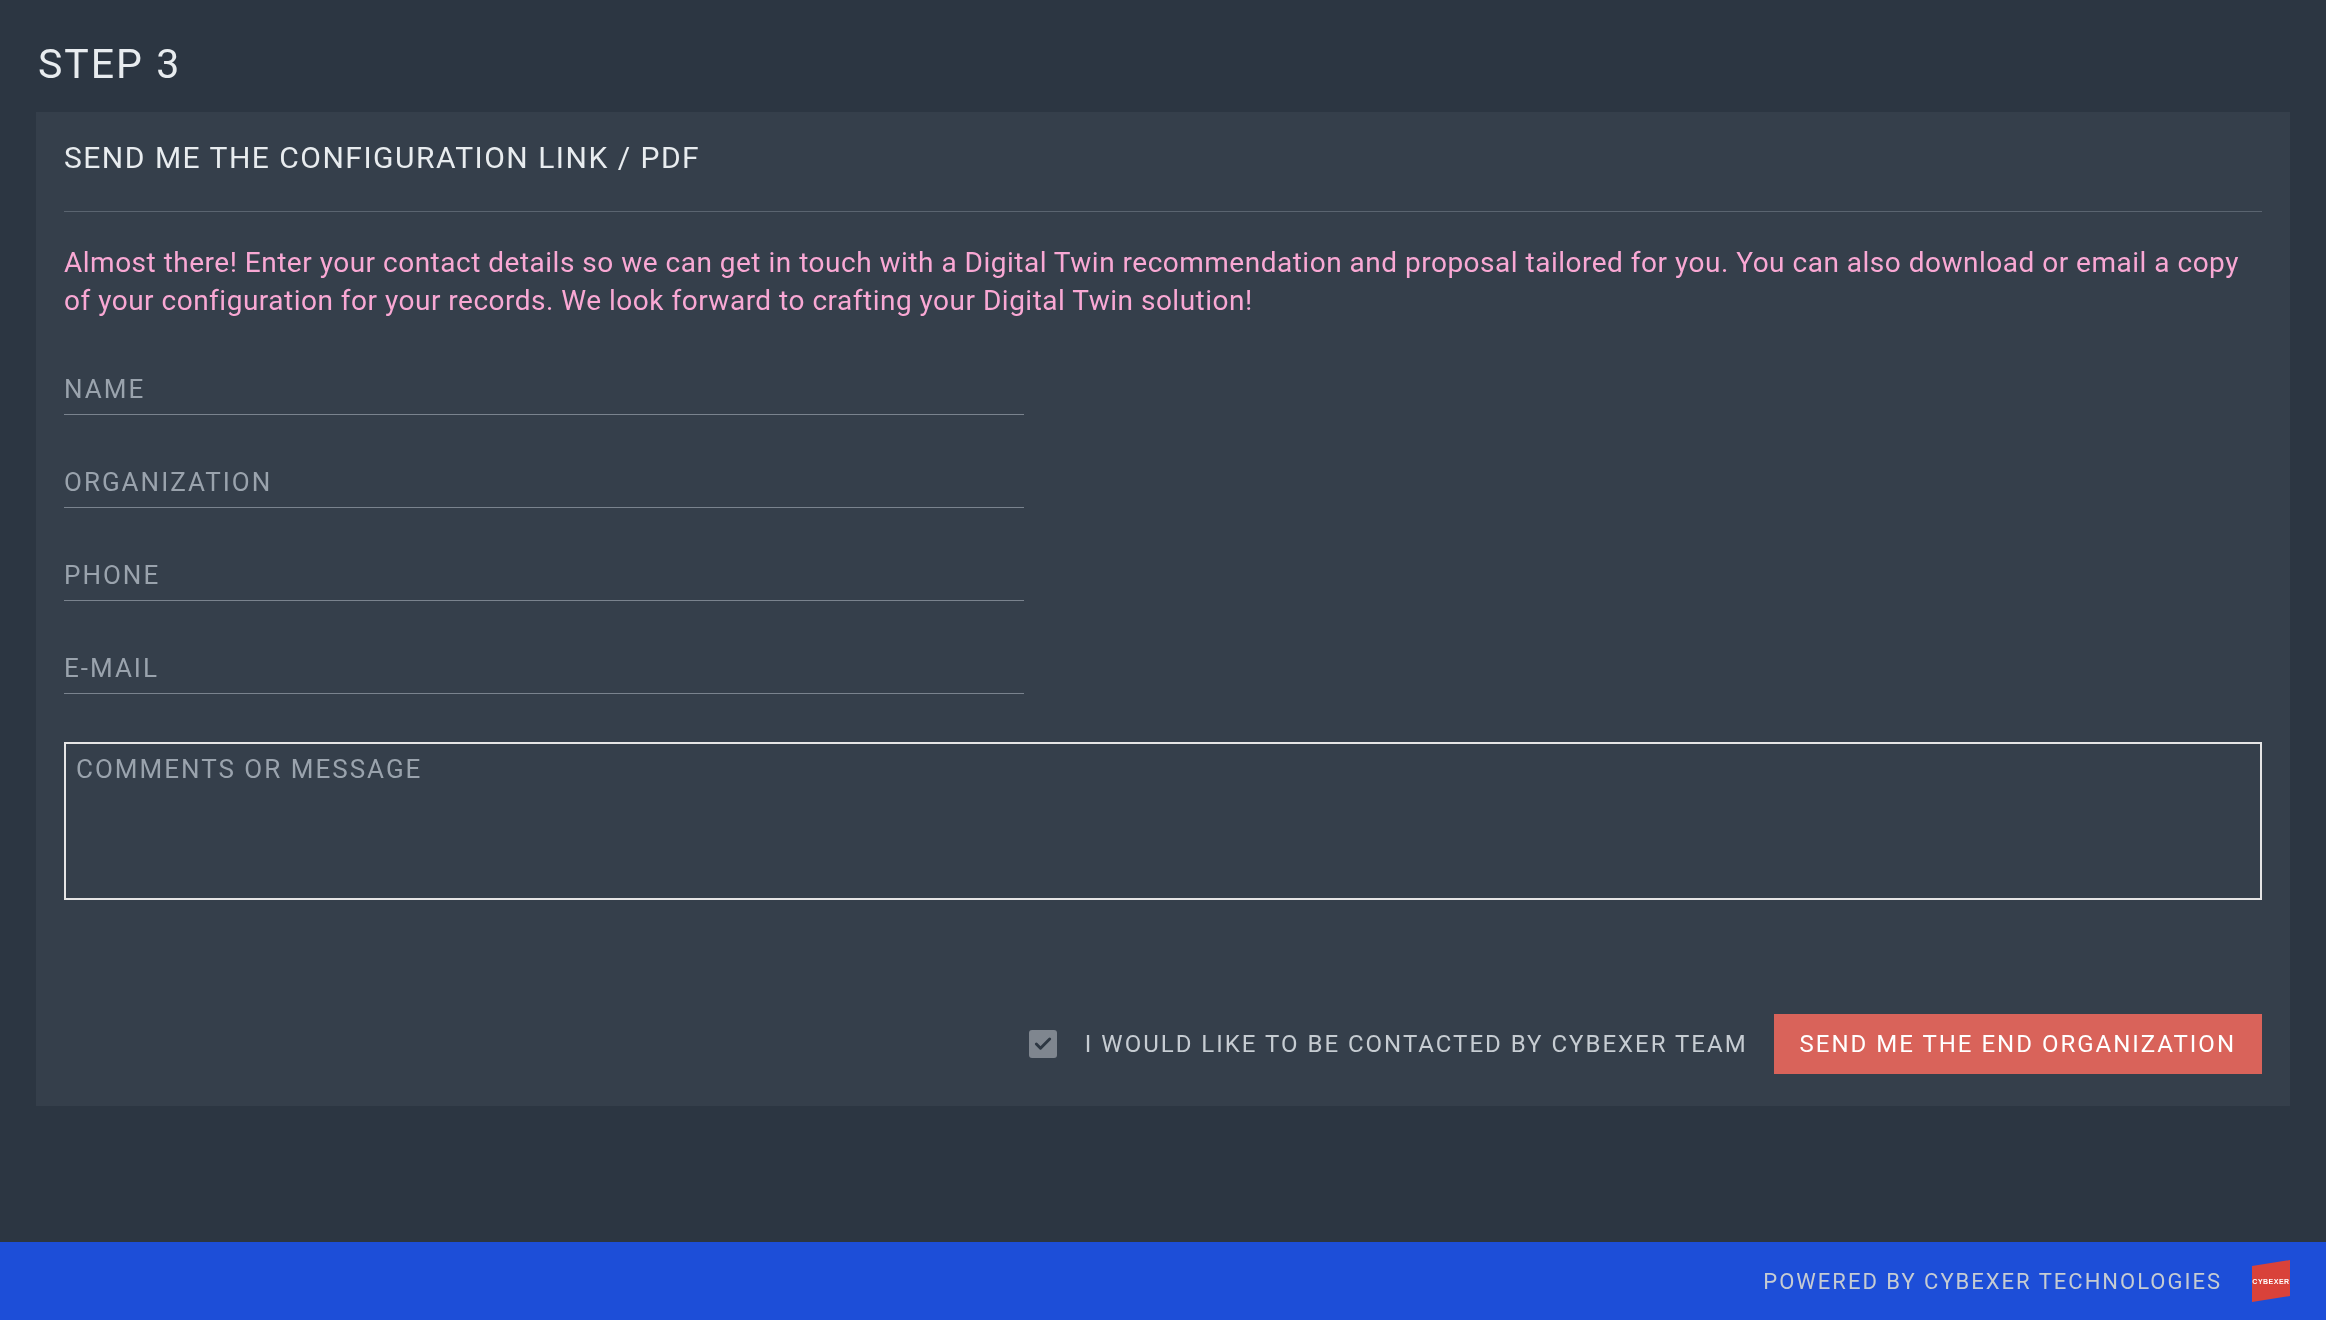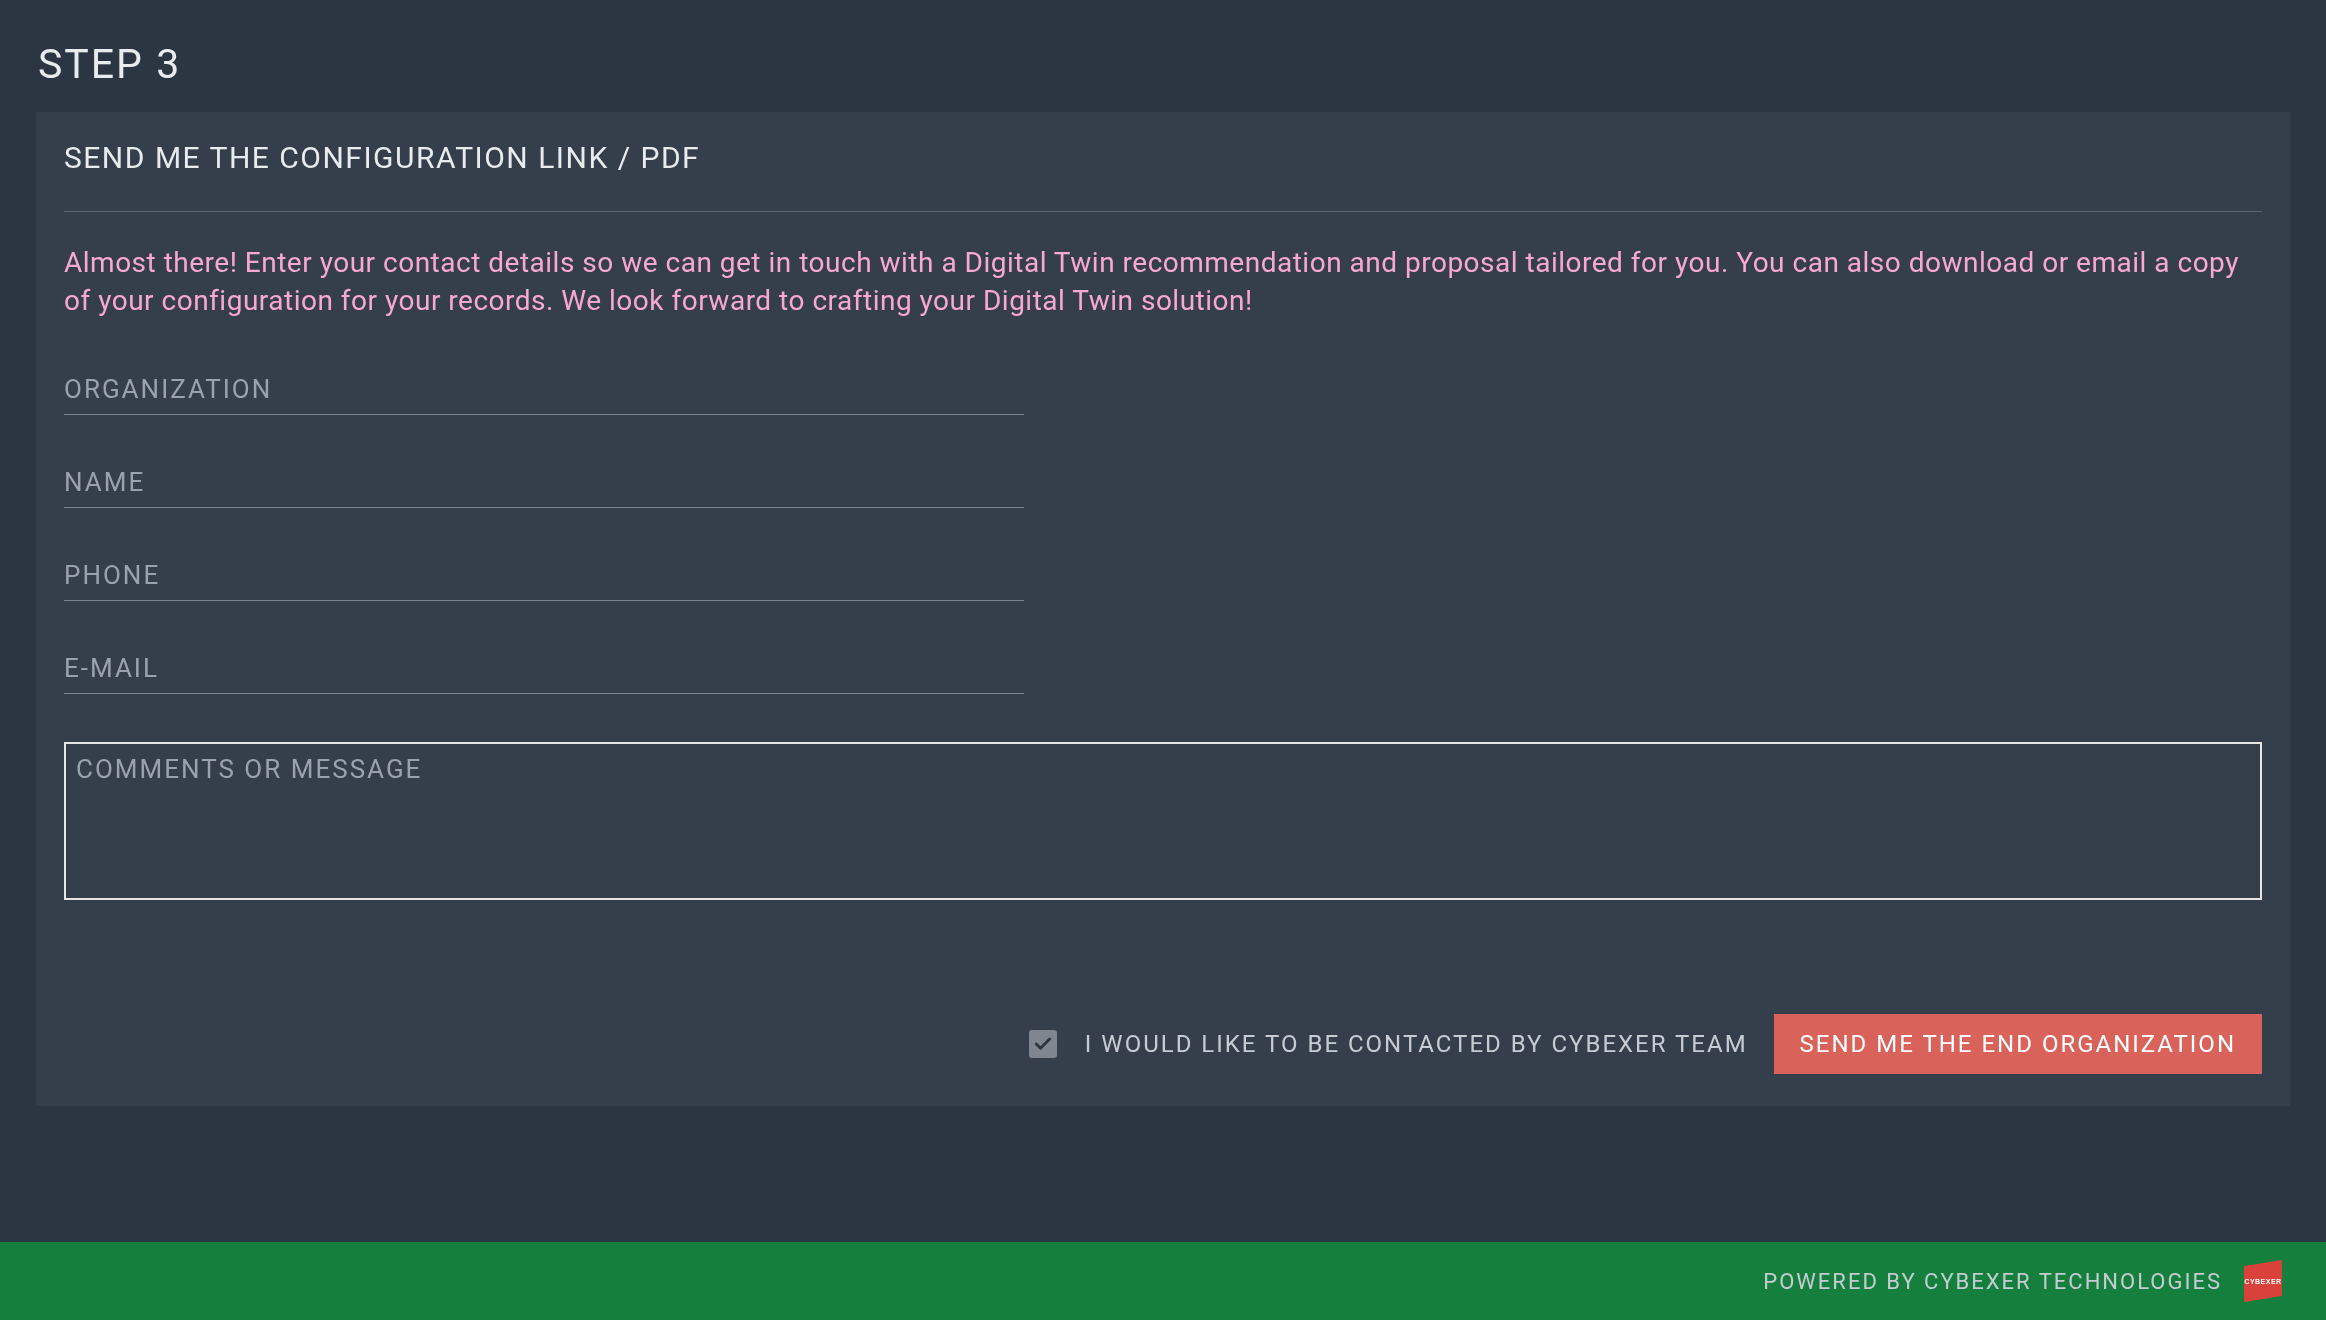--- a/index.html
+++ b/index.html
@@ -128,26 +128,26 @@
       cursor: pointer;
       font-family: inherit;
       letter-spacing: 2px;
     }
     .footer {
       position: absolute;
       bottom: 0;
       left: 0;
       right: 0;
       height: 78px;
-      background-color: #15803d;
+      background-color: #1d4ed8;
       display: flex;
       justify-content: flex-end;
       align-items: center;
-      padding-right: 40px;
-      gap: 18px;
+      padding-right: 32px;
+      gap: 26px;
     }
     .footer-text {
       font-size: 22px;
       color: #c6ccd2;
       letter-spacing: 2px;
     }
     .footer-logo {
       width: 46px;
       height: 46px;
       position: relative;
@@ -164,25 +164,25 @@
   <h1>STEP 3</h1>
 </div>
 
 <div class="panel">
   <h2 class="panel-heading">SEND ME THE CONFIGURATION LINK / PDF</h2>
   <p class="panel-description">Almost there! Enter your contact details so we can get in touch with a Digital Twin recommendation and proposal tailored for you. You can also download or email a copy of your configuration for your records. We look forward to crafting your Digital Twin solution!</p>
 
   <div class="form-area">
 
     <div class="field-row">
+      <input type="text" class="text-input" placeholder="NAME" style="">
+    </div>
+
+    <div class="field-row">
       <input type="text" class="text-input" placeholder="ORGANIZATION" style="">
-    </div>
-
-    <div class="field-row">
-      <input type="text" class="text-input" placeholder="NAME" style="">
     </div>
 
     <div class="field-row">
       <input type="text" class="text-input" placeholder="PHONE" style="">
     </div>
 
     <div class="field-row">
       <input type="text" class="text-input" placeholder="E-MAIL" style="">
     </div>
 

